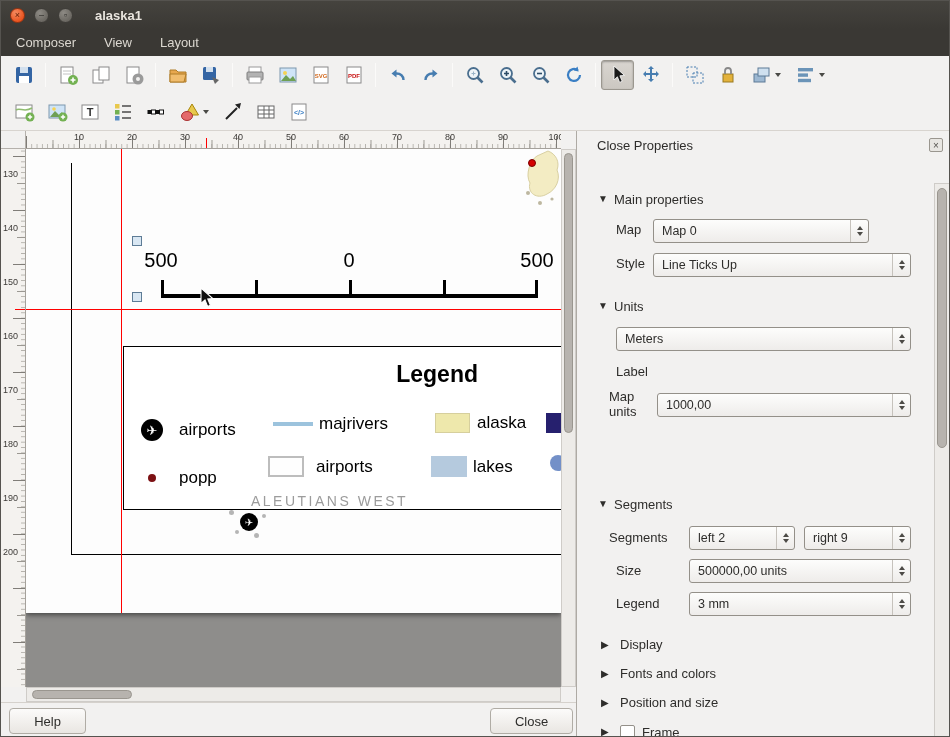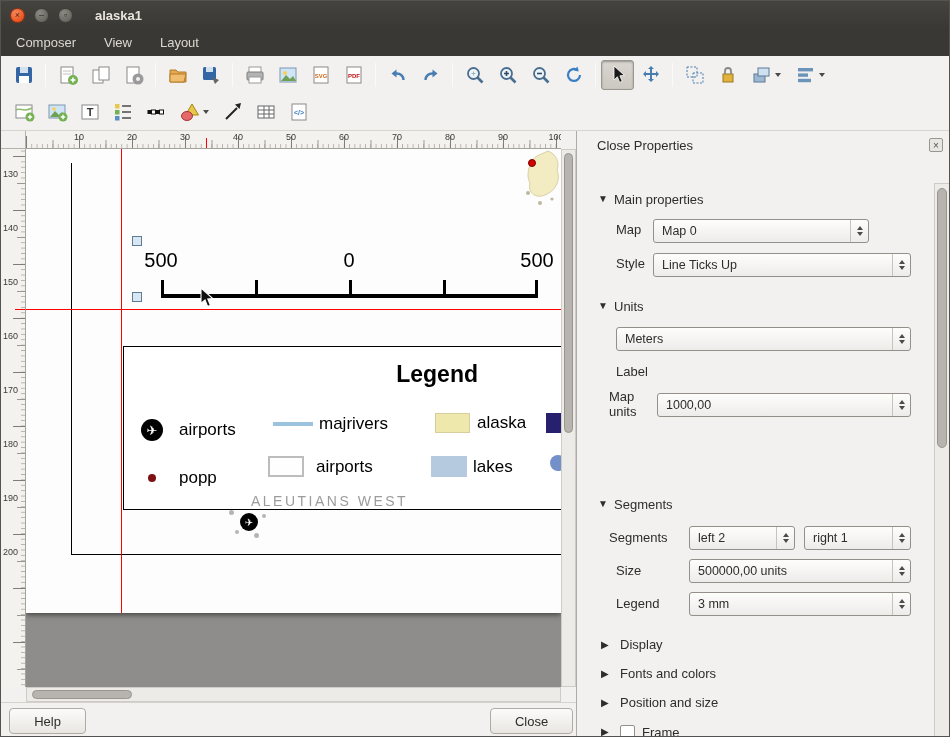--- a/index.html
+++ b/index.html
@@ -522,21 +522,21 @@
     <span class="sec-label" style="left:37px;top:366px">Segments</span>
     <span class="fld-label" style="left:32px;top:399px">Segments</span>
     <div class="spin" style="left:112px;top:395px;width:106px">
       <span class="val">left 2</span>
       <span class="arrows">
           <span class="aru"></span>
           <span class="ard"></span>
         </span>
     </div>
     <div class="spin" style="left:227px;top:395px;width:107px">
-      <span class="val">right 1</span>
+      <span class="val">right 9</span>
       <span class="arrows">
           <span class="aru"></span>
           <span class="ard"></span>
         </span>
     </div>
     <span class="fld-label" style="left:39px;top:432px">Size</span>
     <div class="spin" style="left:112px;top:428px;width:222px">
       <span class="val">500000,00 units</span>
       <span class="arrows">
           <span class="aru"></span>

